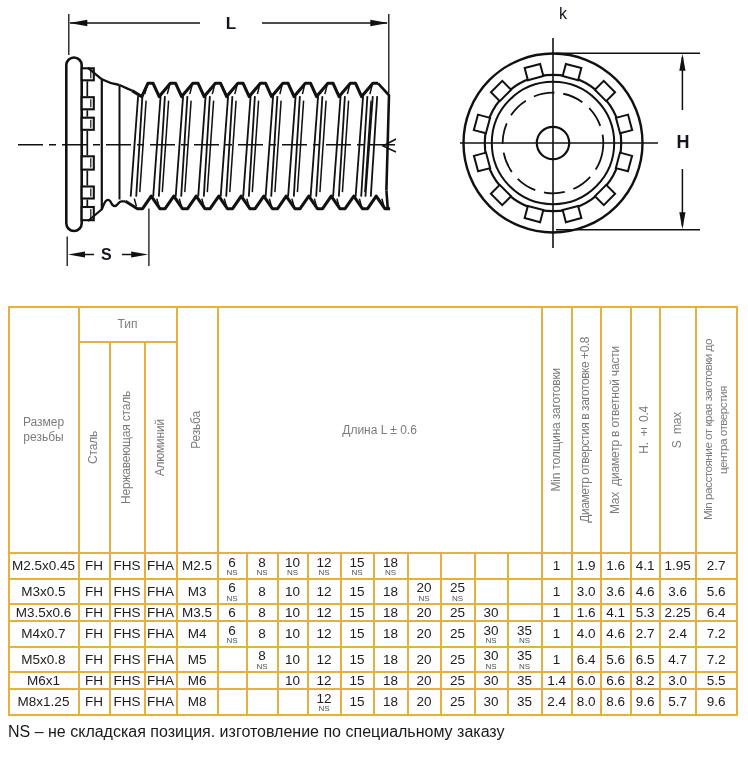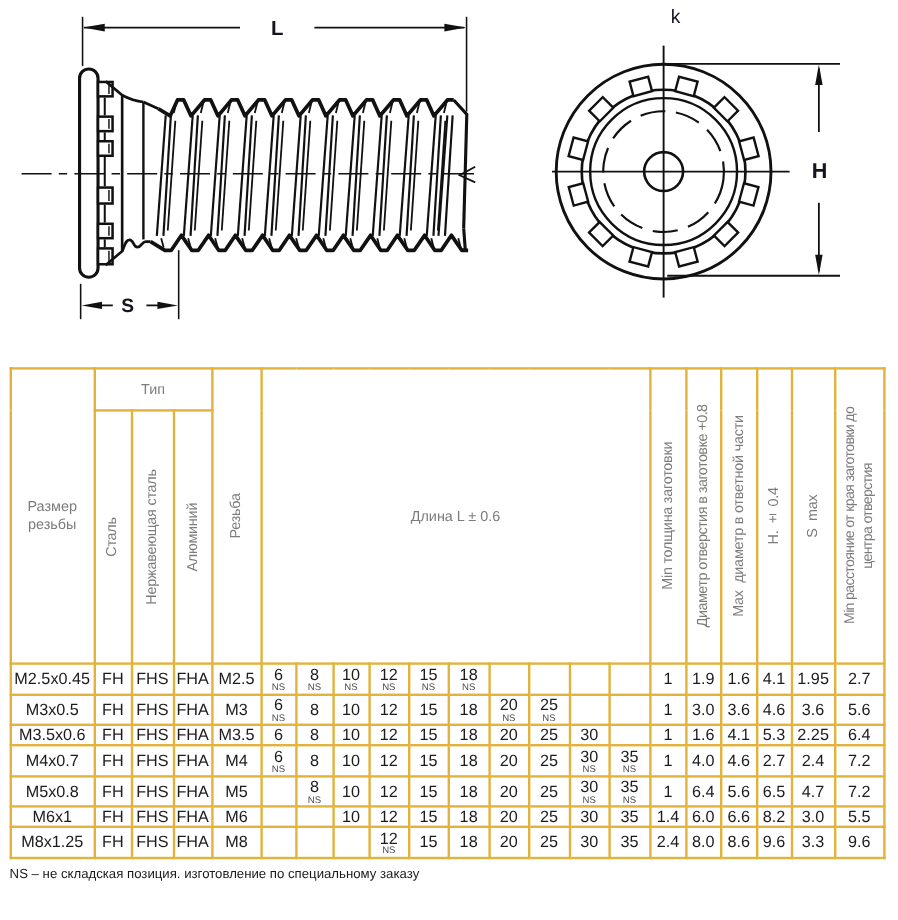--- a/index.html
+++ b/index.html
@@ -11,21 +11,21 @@
 tr.r2{height:211px}
 tr.dr{height:15px}
 td{font-size:13.5px;color:#1c1c1c;font-weight:normal}
 .vt{writing-mode:vertical-rl;transform:rotate(180deg);margin:0 auto;max-height:206px;line-height:1.15;white-space:nowrap;letter-spacing:-0.2px}
 .tight{letter-spacing:-0.45px}
 .vt2{writing-mode:vertical-rl;transform:rotate(180deg);margin:0 auto;height:206px;overflow:hidden;letter-spacing:-0.55px;font-size:11.8px}
 .vt2 div{white-space:nowrap}
 .vt2 .l2{text-align:center}
 .n{font-size:13.5px;line-height:13.5px;padding-top:1.5px}
 .ns{font-size:8px;color:#4e4e56;line-height:8.5px}
-.foot{position:absolute;left:8px;top:723px;font-size:11px;color:#1a1a1a}
+.foot{position:absolute;left:8px;top:723px;font-size:16px;color:#1a1a1a}
 </style></head>
 <body>
 <svg width="748" height="300" viewBox="0 0 748 300" style="position:absolute;left:0;top:0">
     <line x1="68.8" y1="14.0" x2="68.8" y2="55.0" stroke="#111111" stroke-width="1.3"></line>
 <line x1="388.8" y1="14.0" x2="388.8" y2="93.0" stroke="#111111" stroke-width="1.3"></line>
 <line x1="70.0" y1="23.0" x2="200.0" y2="23.0" stroke="#111111" stroke-width="1.5"></line>
 <line x1="262.0" y1="23.0" x2="387.0" y2="23.0" stroke="#111111" stroke-width="1.5"></line>
 <polygon points="69.3,23.0 87.3,19.8 87.3,26.2" fill="#111111"></polygon>
 <polygon points="388.3,23.0 370.3,26.2 370.3,19.8" fill="#111111"></polygon>
 <text x="231" y="29" font-size="17" font-weight="bold" text-anchor="middle" fill="#15151f" font-family="Liberation Sans, sans-serif">L</text>
@@ -415,17 +415,17 @@
         <td>15</td>
         <td>18</td>
         <td>20</td>
         <td>25</td>
         <td>30</td>
         <td>35</td>
         <td>2.4</td>
         <td>8.0</td>
         <td>8.6</td>
         <td>9.6</td>
-        <td>3.3</td>
+        <td>5.7</td>
         <td>9.6</td>
       </tr>
     </tbody>
   </table>
 <div class="foot">NS – не складская позиция. изготовление по специальному заказу</div>
 </body></html>

